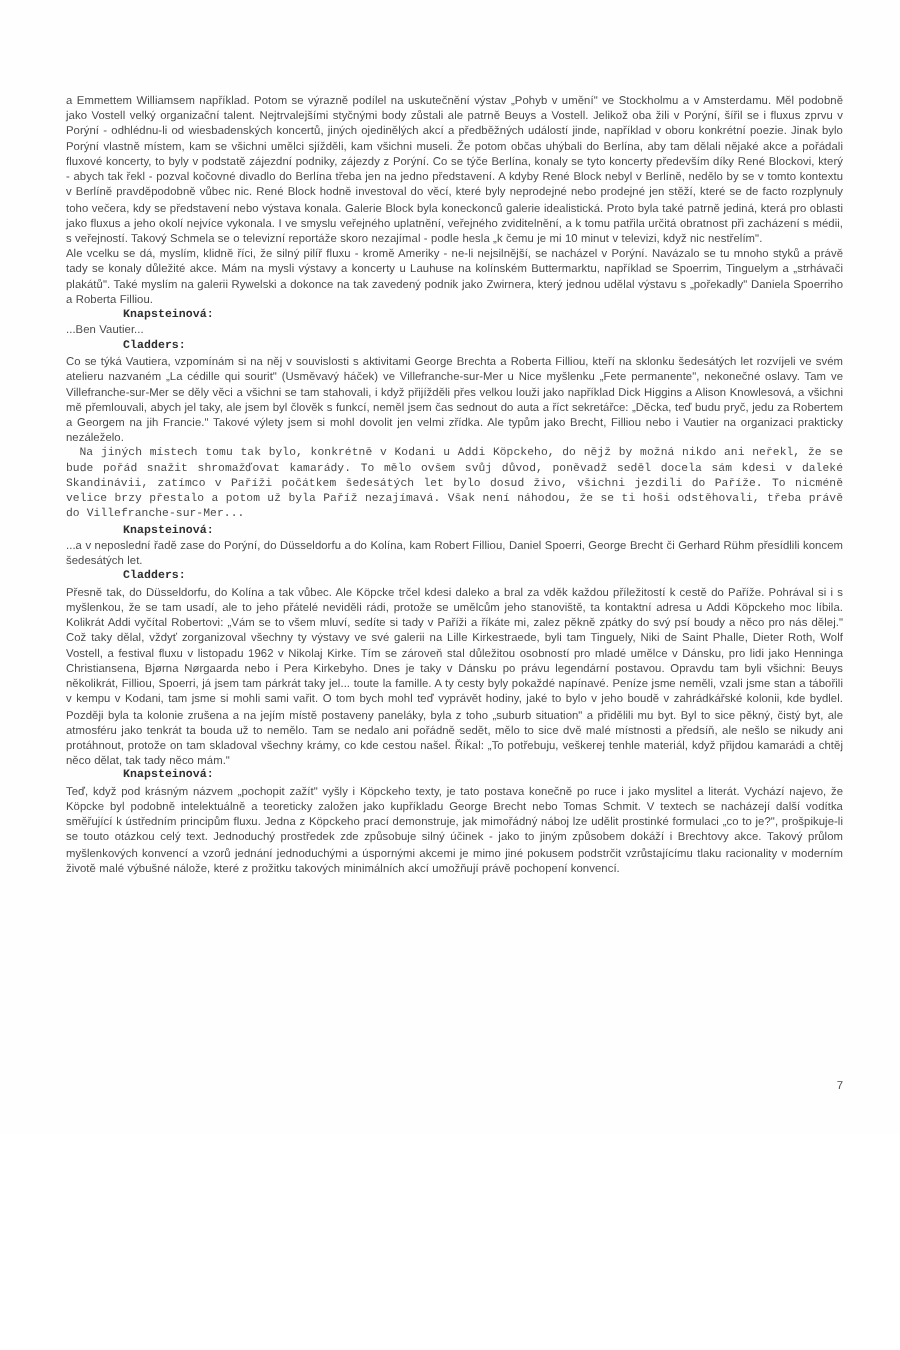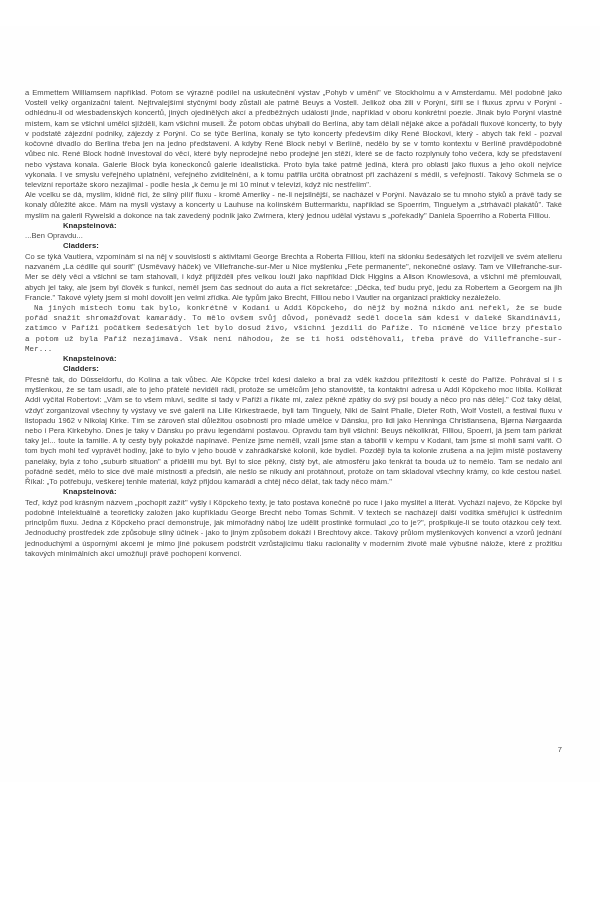--- a/index.html
+++ b/index.html
@@ -15,22 +15,21 @@
     position: relative;
     overflow: hidden;
   }
   .page {
     position: absolute;
     left: 0; top: 0;
     width: 600px;
     height: 756px;
     background: #fefefe;
     box-sizing: border-box;
-    padding: 62px 38px 30px 25px;
-    margin-top: 26px;
+    padding: 62px 38px 30px 44px;
   }
   .body-text {
     font-size: 7.55px;
     line-height: 10.22px;
     text-align: justify;
     letter-spacing: 0.04px;
     word-spacing: 0.1px;
     color: #4a4a4a;
   }
   .para {
@@ -43,20 +42,21 @@
     font-family: Liberation Mono, monospace;
   }
   .speaker {
     margin: 0;
     padding-left: 38px;
     font-weight: bold;
     font-size: 7.7px;
     line-height: 10.4px;
     color: #2e2e2e;
     text-align: left;
+    font-family: Liberation Mono, monospace;
   }
   .folio {
     position: absolute;
     right: 38px;
     bottom: 28px;
     font-size: 7.6px;
     color: #4a4a4a;
   }
 </style>
 </head>
@@ -65,30 +65,31 @@
 <div class="page">
 
   <div class="body-text">
 
     <p class="para">a Emmettem Williamsem například. Potom se výrazně podílel na uskutečnění výstav „Pohyb v umění" ve Stockholmu a v Amsterdamu. Měl podobně jako Vostell velký organizační talent. Nejtrvalejšími styčnými body zůstali ale patrně Beuys a Vostell. Jelikož oba žili v Porýní, šířil se i fluxus zprvu v Porýní - odhlédnu-li od wiesbadenských koncertů, jiných ojedinělých akcí a předběžných událostí jinde, například v oboru konkrétní poezie. Jinak bylo Porýní vlastně místem, kam se všichni umělci sjížděli, kam všichni  museli. Že potom občas uhýbali do Berlína, aby tam dělali nějaké akce a pořádali fluxové koncerty, to byly v podstatě zájezdní podniky, zájezdy z Porýní. Co se týče Berlína, konaly se tyto koncerty především díky René Blockovi, který - abych tak řekl - pozval kočovné divadlo do Berlína třeba jen na jedno představení. A kdyby René Block nebyl v Berlíně, nedělo by se v tomto kontextu v Berlíně pravděpodobně vůbec nic. René Block hodně investoval do věcí, které byly neprodejné nebo prodejné jen stěží, které se de facto rozplynuly toho večera, kdy se představení nebo výstava konala. Galerie Block byla koneckonců galerie idealistická. Proto byla také patrně jediná, která pro oblasti jako fluxus a jeho okolí nejvíce vykonala. I ve smyslu veřejného uplatnění, veřejného zviditelnění, a k tomu patřila určitá obratnost při zacházení s médii, s veřejností. Takový Schmela se o televizní reportáže skoro nezajímal - podle hesla „k čemu je mi 10 minut v televizi, když nic nestřelím".</p>
 
     <p class="para">Ale vcelku se dá, myslím, klidně říci, že silný pilíř fluxu - kromě Ameriky - ne-li nejsilnější, se nacházel v Porýní. Navázalo se tu mnoho styků a právě tady se konaly důležité akce. Mám na mysli výstavy a koncerty u Lauhuse na kolínském Buttermarktu, například se Spoerrim, Tinguelym a „strhávači plakátů". Také myslím na galerii Rywelski a dokonce na tak zavedený podnik jako Zwirnera, který jednou udělal výstavu s „pořekadly" Daniela Spoerriho a Roberta Filliou.</p>
 
     <p class="speaker">Knapsteinová:</p>
 
-    <p class="para">...Ben Opravdu...</p>
+    <p class="para">...Ben Vautier...</p>
 
     <p class="speaker">Cladders:</p>
 
     <p class="para">Co se týká Vautiera, vzpomínám si na něj v souvislosti s aktivitami George Brechta a Roberta Filliou, kteří na sklonku šedesátých let rozvíjeli ve svém atelieru nazvaném „La cédille qui sourit" (Usměvavý háček) ve Villefranche-sur-Mer u Nice myšlenku „Fete permanente", nekonečné oslavy. Tam ve Villefranche-sur-Mer se děly věci a všichni se tam stahovali, i když přijížděli přes velkou louži jako například Dick Higgins a Alison Knowlesová, a všichni mě přemlouvali, abych jel taky, ale jsem byl člověk s funkcí, neměl jsem čas sednout do auta a říct sekretářce: „Děcka, teď budu pryč, jedu za Robertem a Georgem na jih Francie." Takové výlety jsem si mohl dovolit jen velmi zřídka. Ale typům jako Brecht, Filliou nebo i Vautier na organizaci prakticky nezáleželo.</p>
 
     <p class="para indent">Na jiných místech tomu tak bylo, konkrétně v Kodani u Addi Köpckeho, do nějž by možná nikdo ani neřekl, že se bude pořád snažit shromažďovat kamarády. To mělo ovšem svůj důvod, poněvadž seděl docela sám kdesi v daleké Skandinávii, zatímco v Paříži počátkem šedesátých let bylo dosud živo, všichni jezdili do Paříže. To nicméně velice brzy přestalo a potom už byla Paříž nezajímavá. Však není náhodou, že se ti hoši odstěhovali, třeba právě do Villefranche-sur-Mer...</p>
 
     <p class="speaker">Knapsteinová:</p>
 
+    <p class="para">...a v neposlední řadě zase do Porýní, do Düsseldorfu a do Kolína, kam Robert Filliou, Daniel Spoerri, George Brecht či Gerhard Rühm přesídlili koncem šedesátých let.</p>
 
     <p class="speaker">Cladders:</p>
 
     <p class="para">Přesně tak, do Düsseldorfu, do Kolína a tak vůbec. Ale Köpcke trčel kdesi daleko a bral za vděk každou příležitostí k cestě do Paříže. Pohrával si i s myšlenkou, že se tam usadí, ale to jeho přátelé neviděli rádi, protože se umělcům jeho stanoviště, ta kontaktní adresa u Addi Köpckeho moc líbila. Kolikrát Addi vyčítal Robertovi: „Vám se to všem mluví, sedíte si tady v Paříži a říkáte mi, zalez pěkně zpátky do svý psí boudy a něco pro nás dělej." Což taky dělal, vždyť zorganizoval všechny ty výstavy ve své galerii na Lille Kirkestraede, byli tam Tinguely, Niki de Saint Phalle, Dieter Roth, Wolf Vostell, a festival fluxu v listopadu 1962 v Nikolaj Kirke. Tím se zároveň stal důležitou osobností pro mladé umělce v Dánsku, pro lidi jako Henninga Christiansena, Bjørna Nørgaarda nebo i Pera Kirkebyho. Dnes je taky v Dánsku po právu legendární postavou. Opravdu tam byli všichni: Beuys několikrát, Filliou, Spoerri, já jsem tam párkrát taky jel... toute la famille. A ty cesty byly pokaždé napínavé. Peníze jsme neměli, vzali jsme stan a tábořili v kempu v Kodani, tam jsme si mohli sami vařit. O tom bych mohl teď vyprávět hodiny, jaké to bylo v jeho boudě v zahrádkářské kolonii, kde bydlel. Později byla ta kolonie zrušena a na jejím místě postaveny paneláky, byla z toho „suburb situation" a přidělili mu byt. Byl to sice pěkný, čistý byt, ale atmosféru jako tenkrát ta bouda už to nemělo. Tam se nedalo ani pořádně sedět, mělo to sice dvě malé místnosti a předsíň, ale nešlo se nikudy ani protáhnout, protože on tam skladoval všechny krámy, co kde cestou našel. Říkal: „To potřebuju, veškerej tenhle materiál, když přijdou kamarádi a chtěj něco dělat, tak tady něco mám."</p>
 
     <p class="speaker">Knapsteinová:</p>
 
     <p class="para">Teď, když pod krásným názvem „pochopit zažít" vyšly i Köpckeho texty, je tato postava konečně po ruce i jako myslitel a literát. Vychází najevo, že Köpcke byl podobně intelektuálně a teoreticky založen jako kupříkladu George Brecht nebo Tomas Schmit. V textech se nacházejí další vodítka směřující k ústředním principům fluxu. Jedna z Köpckeho prací demonstruje, jak mimořádný náboj lze udělit prostinké formulaci „co to je?", prošpikuje-li se touto otázkou celý text. Jednoduchý prostředek zde způsobuje silný účinek - jako to jiným způsobem dokáží i Brechtovy akce. Takový průlom myšlenkových konvencí a vzorů jednání jednoduchými a úspornými akcemi je mimo jiné pokusem podstrčit vzrůstajícímu tlaku racionality v moderním životě malé výbušné nálože, které z prožitku takových minimálních akcí umožňují právě pochopení konvencí.</p>
 
   </div>

